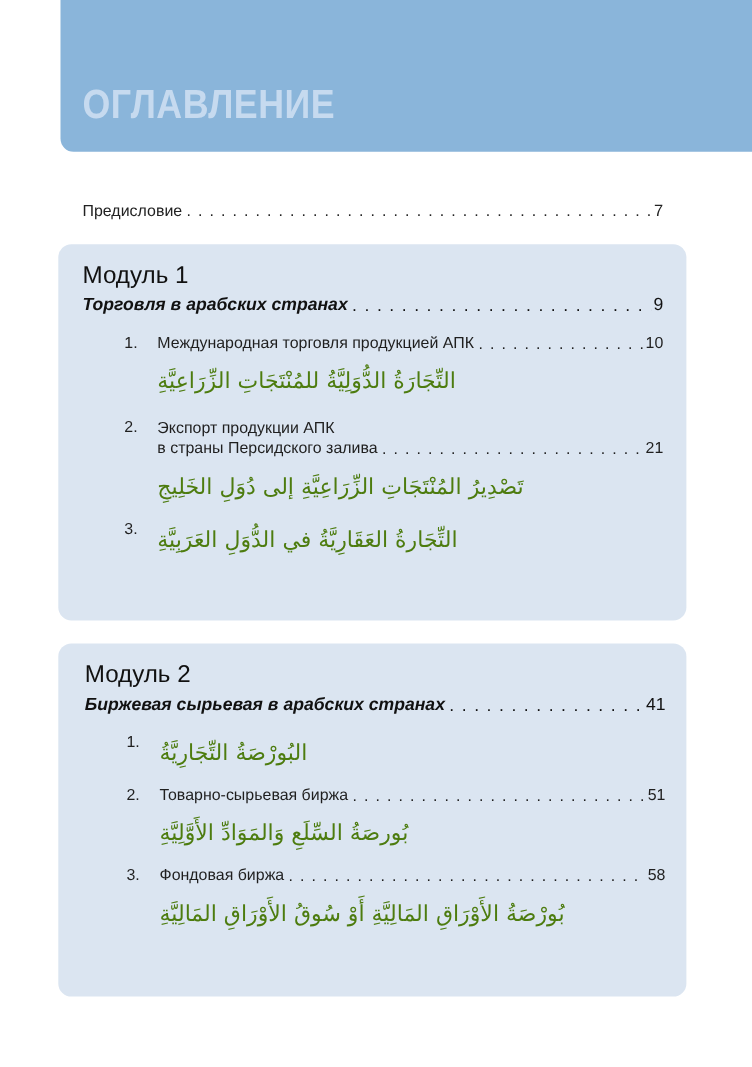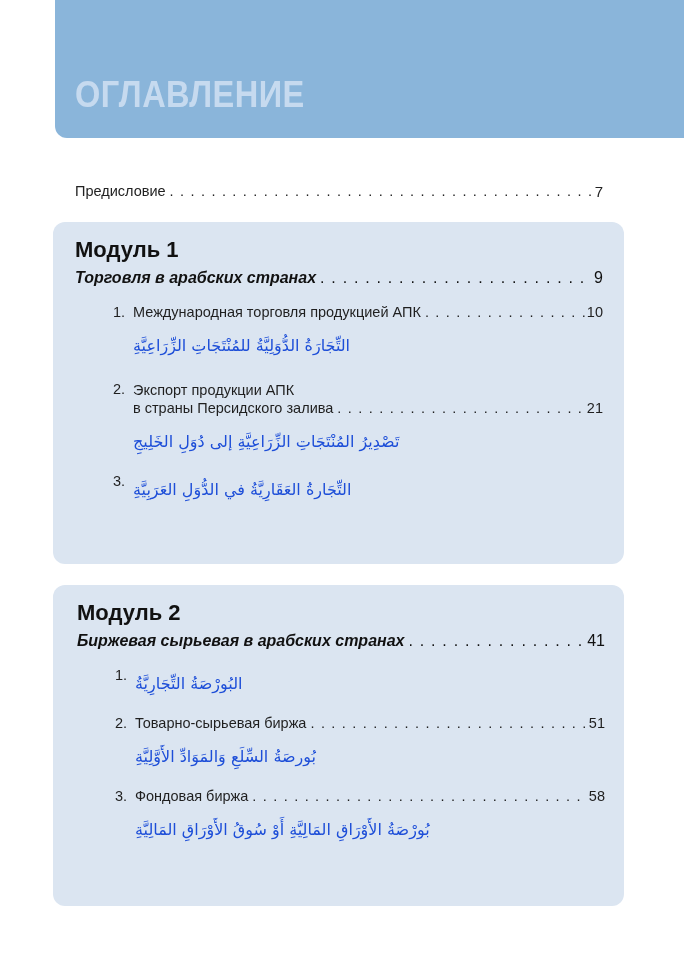--- a/index.html
+++ b/index.html
@@ -11,21 +11,21 @@
     background: #8ab5da; border-bottom-left-radius: 12px;
   }
   .page-title {
     position: absolute; left: 20px; top: 74px;
     font-family: "Liberation Sans", sans-serif; font-weight: bold;
     font-size: 37px; letter-spacing: 0.5px; color: #c6daef;
     transform: scaleX(0.88); transform-origin: left center;
   }
 
   .toc-line {
-    display: flex; align-items: flex-start; white-space: nowrap;
+    display: flex; align-items: center; white-space: nowrap;
   }
   .toc-line .label { flex: 0 0 auto; }
   .toc-line .leader {
     flex: 1 1 auto; overflow: hidden; margin: 0 2px 0 4px; position: relative;
     height: 1em;
   }
   .toc-line .leader::before {
     content: ". . . . . . . . . . . . . . . . . . . . . . . . . . . . . . . . . . . . . . . . . . . . . . . . . . . . . . . . . . . . . . . . . . . . . . . . . . . . . . . . . . . . . . . . . . . . . . .";
     position: absolute; left: 0; top: 0; white-space: nowrap; letter-spacing: 1.2px;
   }
@@ -39,35 +39,35 @@
 
   .module {
     position: absolute; left: 53px; width: 571px;
     background: #dbe5f1; border-radius: 12px;
     padding: 15px 21px 0 22px;
   }
   .module-1 { top: 222px; height: 342px; }
   .module-2 { top: 585px; height: 321px; padding-left: 24px; }
 
   .module-title {
-    font-size: 22px; font-weight: bold; color: #111; line-height: 26px;
+    font-size: 22px; font-weight: normal; color: #111; line-height: 26px;
   }
   .module-subtitle {
     margin-top: 6px; font-size: 16px; font-weight: bold; color: #111; width: 528px;
   }
   .module-subtitle .label { font-weight: bold; font-style: italic; }
   .module-subtitle .leader, .module-subtitle .page { font-weight: normal; }
 
   .lesson { position: relative; margin-left: 38px; width: 490px; font-size: 14.5px; color: #1f1f1f; }
   .lesson .num { position: absolute; left: 0; top: 0; width: 28px; }
-  .lesson .body { margin-left: 20px; }
+  .lesson .body { margin-left: 30px; }
   .lesson .line-extra { line-height: 19px; }
   .lesson .arabic {
     direction: rtl; text-align: left; unicode-bidi: plaintext;
-    font-family: "DejaVu Sans", sans-serif; font-size: 16px; color: #1d4ed8;
+    font-family: "DejaVu Sans", sans-serif; font-size: 20px; color: #4d7c0f;
     margin-top: 9px; line-height: 34px;
   }
 
   .m1-l1 { margin-top: 17px; }
   .m1-l2 { margin-top: 18px; }
   .m1-l3 { margin-top: 14px; }
   .m2-l1 { margin-top: 17px; }
   .m2-l2 { margin-top: 14px; }
   .m2-l3 { margin-top: 14px; }
 </style>

